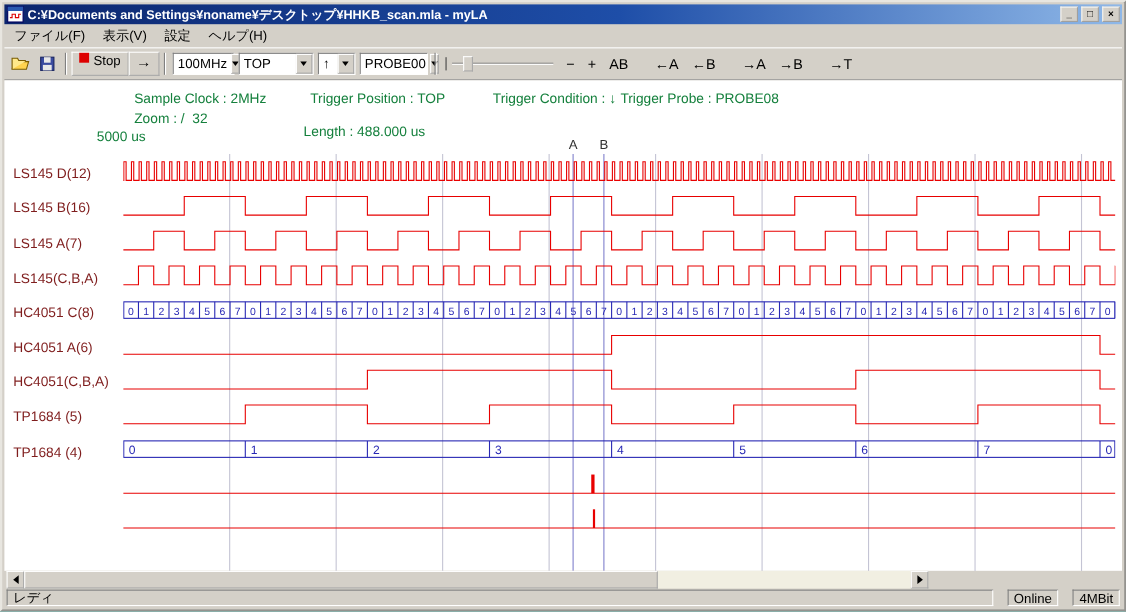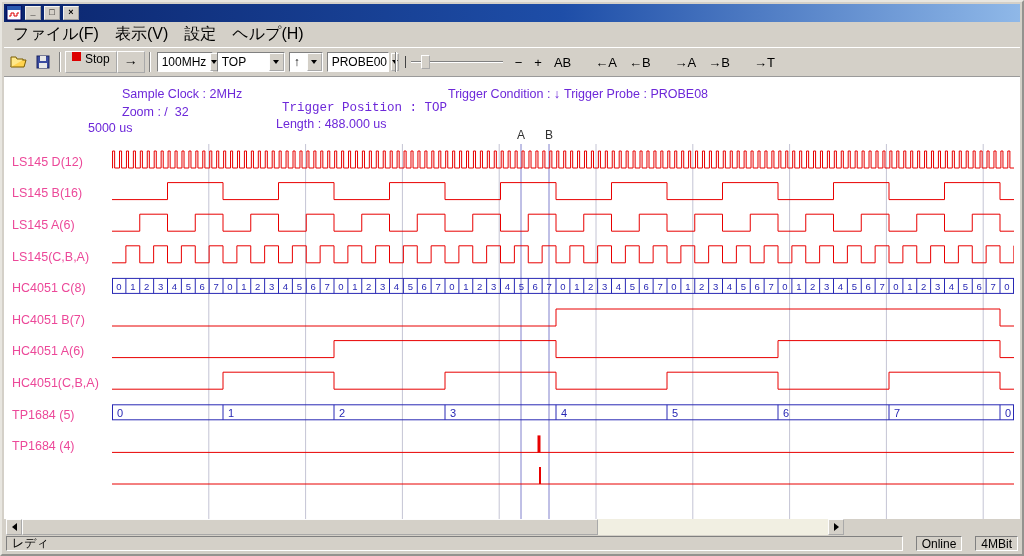--- a/index.html
+++ b/index.html
@@ -5,21 +5,21 @@
   *{box-sizing:border-box;margin:0;padding:0;}
   html,body{width:1024px;height:556px;overflow:hidden;}
   body{background:#007e79;font-family:"Liberation Sans",sans-serif;position:relative;}
   .window{position:absolute;left:0;top:0;width:1024px;height:556px;background:#d4d0c8;
           border:2px outset #e8e6e0;padding:2px;display:flex;flex-direction:column;}
   .titlebar{flex:0 0 18px;background:linear-gradient(90deg,#0b256d 0%,#1e4ea8 55%,#8fb8e8 100%);
             display:flex;align-items:center;gap:3px;padding:1px 2px;}
   .title-text{flex:1;color:#fff;font-size:11.5px;font-weight:bold;white-space:nowrap;overflow:hidden;}
   .winbtn{width:16px;height:14px;background:#d4d0c8;border:1px outset #f5f4f0;font-size:9px;
           line-height:11px;text-align:center;font-weight:bold;color:#000;}
-  .menubar{flex:0 0 20px;display:flex;align-items:flex-start;font-size:16px;padding-left:1px;border-bottom:1px solid #fff;}
+  .menubar{flex:0 0 20px;display:flex;align-items:flex-start;font-size:12px;padding-left:1px;border-bottom:1px solid #fff;}
   .menu-item{padding:2px 8px;}
   .toolbar{flex:0 0 29px;display:flex;align-items:center;padding:2px 3px;border-bottom:1px solid #9a9a9a;}
   .tool-icon-btn{width:24px;height:22px;display:flex;align-items:center;justify-content:center;}
   .tsep{width:2px;height:20px;border-left:1px solid #808080;border-right:1px solid #fff;margin:0 4px;}
   .tbtn{height:22px;border:1px outset #fdfdfd;background:#d4d0c8;display:flex;align-items:flex-start;
         padding:0 6px;font-size:12px;gap:4px;}
   .stop-square{width:9px;height:9px;background:#dd0000;display:inline-block;}
   .run-arrow{font-size:14px;font-weight:bold;}
   .combo{height:20px;display:flex;align-items:stretch;margin:0 2px;background:#fff;
          border:1px solid;border-color:#808080 #fff #fff #808080;}
@@ -27,22 +27,22 @@
   .combo .drop{width:15px;background:#d4d0c8;border:1px outset #fdfdfd;display:flex;
                align-items:center;justify-content:center;margin-left:auto;}
   .caret{width:0;height:0;border-left:3px solid transparent;border-right:3px solid transparent;border-top:4px solid #000;}
   .slider{position:relative;width:92px;height:20px;margin:0 6px 0 10px;}
   .slider .tick{position:absolute;left:-6px;top:4px;width:1px;height:12px;background:#444;}
   .slider .track{position:absolute;left:0;right:0;top:9px;height:2px;border-top:1px solid #808080;border-bottom:1px solid #fff;}
   .slider .thumb{position:absolute;left:10px;top:3px;width:9px;height:14px;background:#d4d0c8;border:1px outset #fdfdfd;}
   .flat{padding:0 4px;font-size:13px;margin:0 2px;background:transparent;border:none;white-space:nowrap;}
   .gapL{margin-left:14px;}
   .client{flex:1 1 auto;background:#fff;position:relative;overflow:hidden;}
-  .info-span{position:absolute;font-size:12.5px;white-space:pre;color:#6d28d9;}
-  .chan-labels{position:absolute;left:8px;top:69px;font-size:12.5px;color:#ec4899;}
+  .info-span{position:absolute;font-size:12.5px;white-space:pre;color:#15803d;}
+  .chan-labels{position:absolute;left:8px;top:69px;font-size:12.5px;color:#7f1d1d;}
   .chan-label{height:31.6px;display:flex;align-items:center;white-space:nowrap;}
   svg.wave{position:absolute;left:108px;top:51px;}
   svg text{font-family:"Liberation Sans",sans-serif;}
   .hscroll{flex:0 0 16px;position:relative;background:#d4d0c8;}
   .scrollbar{position:absolute;left:2px;top:0;width:838px;height:16px;display:flex;background:#f1efe2;}
   .sb-btn{width:16px;height:16px;background:#d4d0c8;border:1px outset #fdfdfd;display:flex;align-items:center;justify-content:center;}
   .sb-thumb{width:576px;height:16px;background:#d4d0c8;border:1px outset #fdfdfd;}
   .sb-track{flex:1;}
   .tri-l{width:0;height:0;border-top:4px solid transparent;border-bottom:4px solid transparent;border-right:5px solid #000;}
   .tri-r{width:0;height:0;border-top:4px solid transparent;border-bottom:4px solid transparent;border-left:5px solid #000;}
@@ -54,20 +54,21 @@
 <body>
 
 <div class="window">
 
   <div class="titlebar">
     <svg width="16" height="16">
       <rect x="1" y="1" width="14" height="14" fill="#ffffff" stroke="#000060"></rect>
       <rect x="1" y="1" width="14" height="4" fill="#2a5ab0"></rect>
       <polyline points="3,11 5,11 5,8 8,8 8,11 11,11 11,8 13,8" fill="none" stroke="#dd0000"></polyline>
     </svg>
+    <span class="title-text">C:¥Documents and Settings¥noname¥デスクトップ¥HHKB_scan.mla - myLA</span>
     <span class="winbtn">_</span>
     <span class="winbtn">□</span>
     <span class="winbtn">×</span>
   </div>
 
   <div class="menubar">
     <span class="menu-item">ファイル(F)</span>
     <span class="menu-item">表示(V)</span>
     <span class="menu-item">設定</span>
     <span class="menu-item">ヘルプ(H)</span>
@@ -131,34 +132,33 @@
     <span class="flat">AB</span>
     <span class="flat gapL">←A</span>
     <span class="flat">←B</span>
     <span class="flat gapL">→A</span>
     <span class="flat">→B</span>
     <span class="flat gapL">→T</span>
   </div>
 
   <div class="client">
     <span class="info-span" style="left:118px;top:10px;">Sample Clock : 2MHz</span>
-    <span class="info-span" style="left:278px;top:24px;font-family:Liberation Mono, monospace;">Trigger Position : TOP</span>
+    <span class="info-span" style="left:278px;top:10px;">Trigger Position : TOP</span>
     <span class="info-span" style="left:444px;top:10px;">Trigger Condition : ↓</span>
     <span class="info-span" style="left:560px;top:10px;">Trigger Probe : PROBE08</span>
     <span class="info-span" style="left:118px;top:28px;">Zoom : /  32</span>
     <span class="info-span" style="left:272px;top:28px;margin-top:12px;">Length : 488.000 us</span>
     <span class="info-span" style="left:84px;top:44px;">5000 us</span>
 
     <div class="chan-labels">
       <div class="chan-label">LS145 D(12)</div>
       <div class="chan-label">LS145 B(16)</div>
-      <div class="chan-label">LS145 A(6)</div>
+      <div class="chan-label">LS145 A(7)</div>
       <div class="chan-label">LS145(C,B,A)</div>
       <div class="chan-label">HC4051 C(8)</div>
-      <div class="chan-label">HC4051 B(7)</div>
       <div class="chan-label">HC4051 A(6)</div>
       <div class="chan-label">HC4051(C,B,A)</div>
       <div class="chan-label">TP1684 (5)</div>
       <div class="chan-label">TP1684 (4)</div>
     </div>
 
     <svg class="wave" width="902" height="398">
         <line x1="96.8" y1="16" x2="96.8" y2="396" stroke="#c4c4d4" stroke-width="1"></line>
         <line x1="193.6" y1="16" x2="193.6" y2="396" stroke="#c4c4d4" stroke-width="1"></line>
         <line x1="290.4" y1="16" x2="290.4" y2="396" stroke="#c4c4d4" stroke-width="1"></line>

